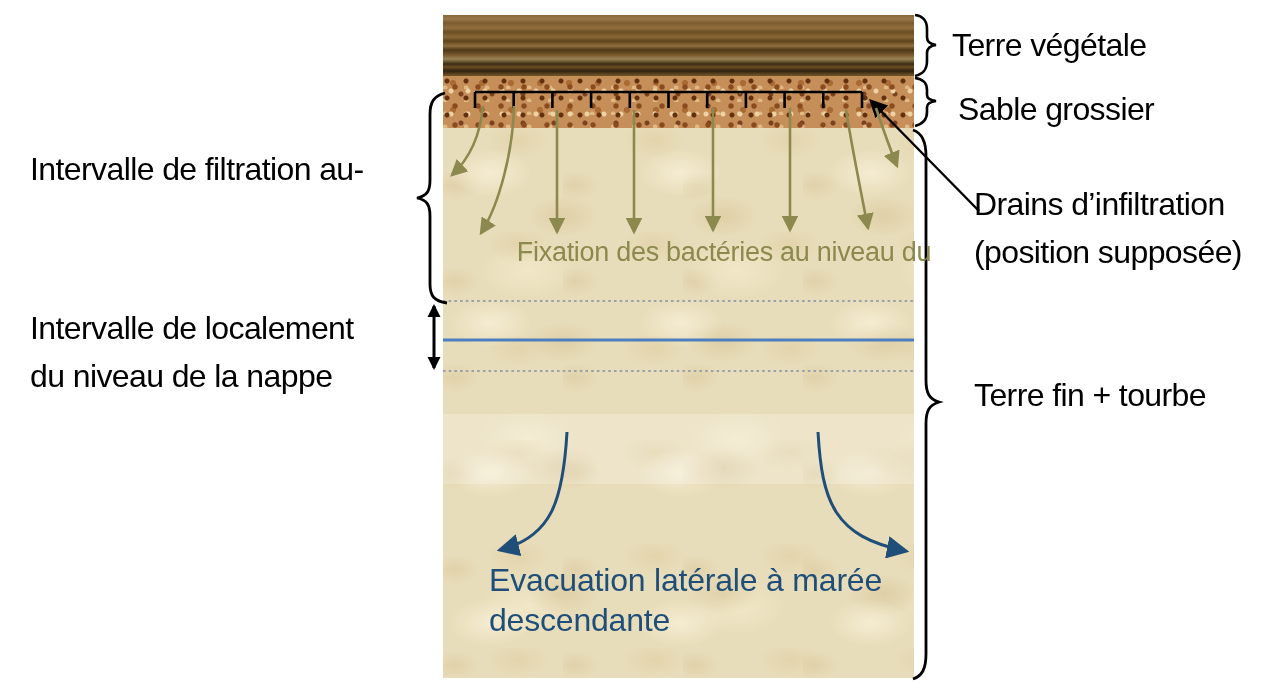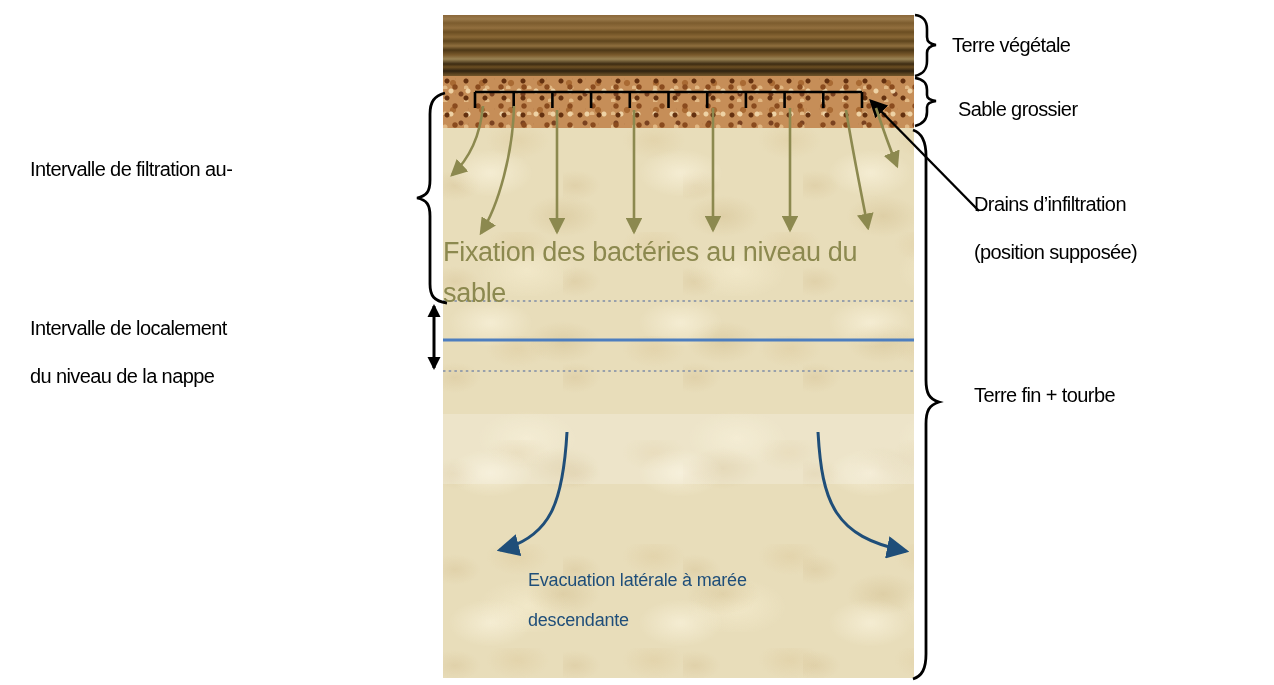--- a/index.html
+++ b/index.html
@@ -45,35 +45,35 @@
   svg.overlay{position:absolute;left:0;top:0;width:1274px;height:685px;}
   .s-black{stroke:var(--black,#000000);fill:none;}
   .s-olive{stroke:var(--olive-arrow,#8c894f);fill:none;}
   .s-blue{stroke:var(--dark-blue,#1f4e79);fill:none;}
   .s-water{stroke:var(--water-line-blue,#4d7ebf);fill:none;}
   .s-dot{stroke:var(--dotted-gray,#98a0ab);fill:none;}
   .f-black{fill:var(--black,#000000);}
   .f-olive{fill:var(--olive-arrow,#8c894f);}
   .f-blue{fill:var(--dark-blue,#1f4e79);}
   
-  .txt{position:absolute;color:#000;font-size:20px;line-height:48px;letter-spacing:-0.6px;white-space:nowrap;}
+  .txt{position:absolute;color:#000;font-size:32px;line-height:48px;letter-spacing:-0.6px;white-space:nowrap;}
   .line{display:block;}
   #lbl-filtration{left:30px;top:109px;margin-top:36px;}
   #lbl-fluctuation{left:30px;top:304px;}
   #lbl-terre{left:952px;top:21px;}
   #lbl-grossier{left:958px;top:85px;}
   #lbl-drains{left:974px;top:180px;}
   #lbl-sablefin{left:974px;top:371px;}
   #lbl-bacteries{
-    position:absolute;left:443px;top:232px;width:562px;
+    position:absolute;left:443px;top:232px;width:562px;text-align:center;
     color:var(--olive-arrow,#8c894f);font-size:27px;line-height:41px;letter-spacing:-0.3px;
   }
   #lbl-evacuation{
     position:absolute;left:489px;top:560px;
-    color:var(--dark-blue,#1f4e79);font-size:18px;line-height:40px;letter-spacing:-0.2px;white-space:nowrap;margin-left:39px;
+    color:var(--dark-blue,#1f4e79);font-size:32px;line-height:40px;letter-spacing:-0.2px;white-space:nowrap;
   }
 </style>
 </head>
 <body>
 
 <div class="canvas">
 
   <div class="column">
     <div class="layer topsoil"></div>
     <div class="layer coarse"></div>
@@ -149,21 +149,20 @@
   <div class="txt" id="lbl-grossier">
     <span class="line">Sable grossier</span>
   </div>
 
   <div class="txt" id="lbl-sablefin">
     <span class="line">Terre fin + tourbe</span>
   </div>
 
   <div id="lbl-bacteries">
     <span class="line">Fixation des bactéries au niveau du</span>
-    <span class="line">sable</span>
   </div>
 
   <div id="lbl-evacuation">
     <span class="line">Evacuation latérale à marée</span>
     <span class="line">descendante</span>
   </div>
 
 </div>
 
 </body></html>

